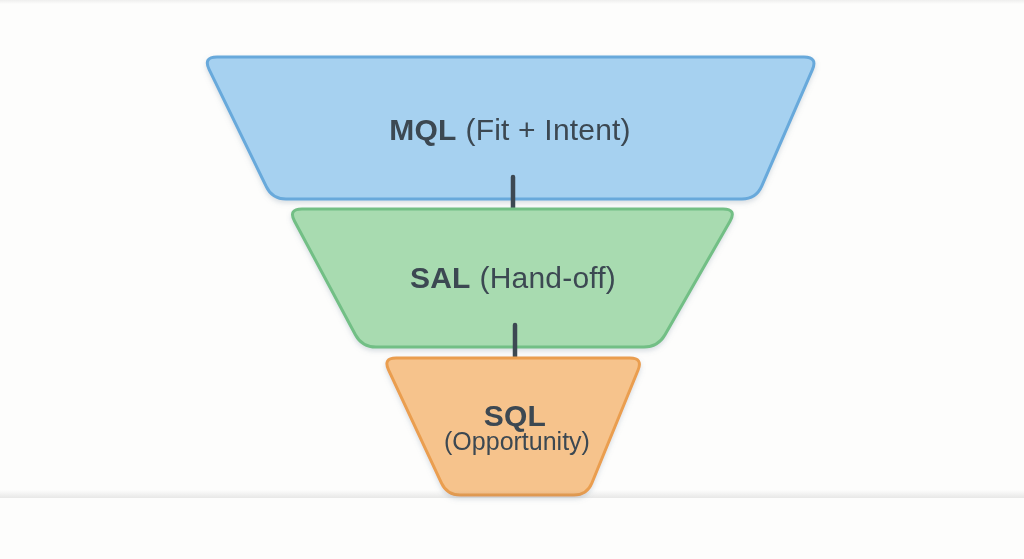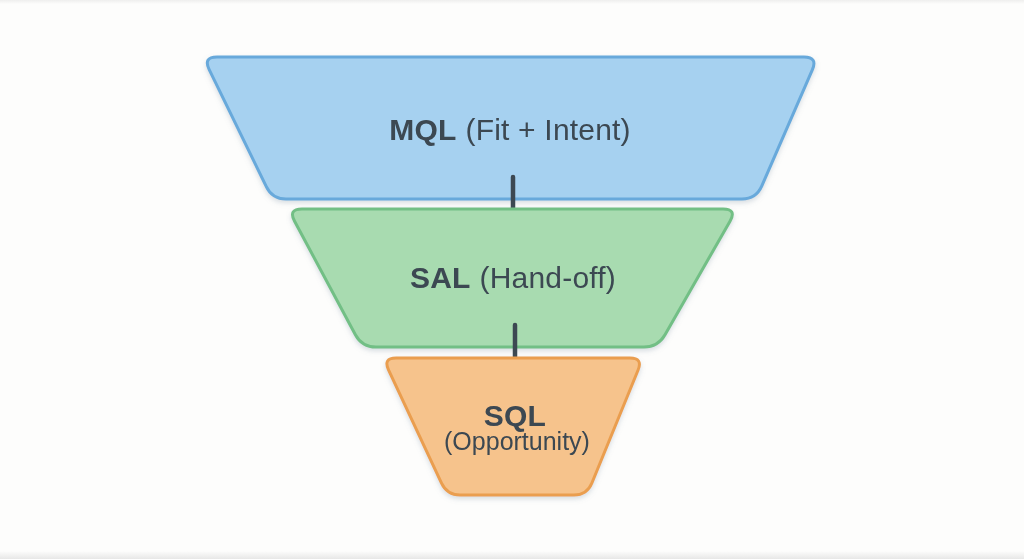--- a/index.html
+++ b/index.html
@@ -7,21 +7,21 @@
     padding: 0;
     width: 1024px;
     height: 559px;
     overflow: hidden;
     background: #fdfdfc;
     font-family: "Liberation Sans", sans-serif;
   }
   .stage-canvas {
     position: relative;
     width: 1024px;
-    height: 559px;
+    height: 498px;
   }
   svg.funnel {
     display: block;
     width: 1024px;
     height: 559px;
   }
   text.stage-label {
     font-family: "Liberation Sans", sans-serif;
     font-size: 30px;
     letter-spacing: 0.2px;

